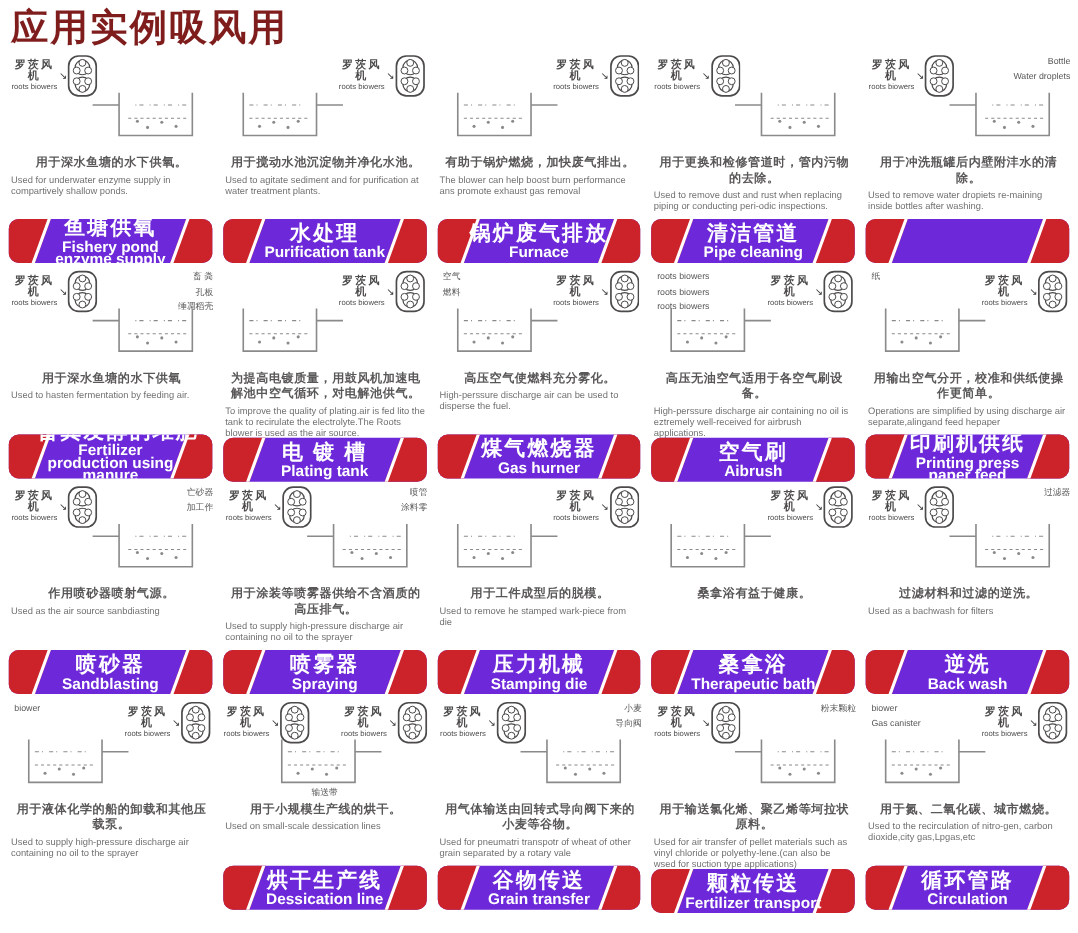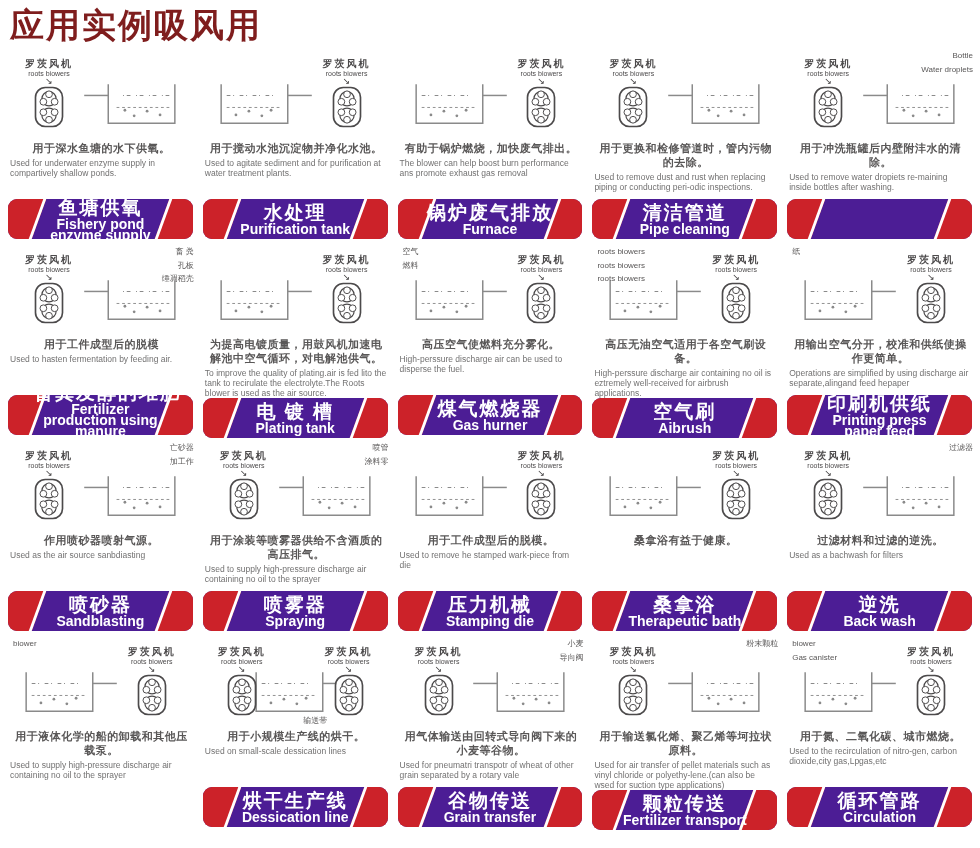--- a/index.html
+++ b/index.html
@@ -9,43 +9,43 @@
               padding:8px 0 4px 10px;letter-spacing:2px;line-height:34px;}
   .grid{display:grid;grid-template-columns:repeat(5,1fr);
         grid-auto-rows:196px;padding:2px 4px 0 4px;column-gap:2px;}
   .cell{position:relative;display:flex;flex-direction:column;overflow:hidden;padding:0 3px;}
   
   .diagram{position:relative;height:92px;flex:none;}
   .scene{position:absolute;bottom:2px;width:112px;height:74px;}
   .side-right .scene{left:2px;}
   .side-left .scene{right:2px;transform:scaleX(-1);}
   .side-both .scene{left:50%;transform:translateX(-50%);}
-  .blower-unit{position:absolute;top:11px;width:80px;display:flex;flex-direction:column;
+  .blower-unit{position:absolute;top:0;width:80px;display:flex;flex-direction:row;
                align-items:center;line-height:1;}
   .side-left .blower-unit{left:2px;}
   .side-right .blower-unit{right:2px;}
   .side-both .blower-unit{left:0px;}
   .side-both .blower-unit.second{left:auto;right:0px;}
   .blower-label{text-align:center;}
   .lbl-cn{display:block;font-size:10px;font-weight:bold;color:#4c4a4b;letter-spacing:2px;}
   .lbl-en{display:block;font-size:7px;color:#4c4a4b;margin-top:1px;}
   .arrow{height:9px;font-size:9px;color:#3c3a3b;}
   .arrow::before{content:"\2198";}
   .blower{width:30px;height:42px;}
   .extras{position:absolute;top:1px;font-size:8px;color:#595757;line-height:1.7;}
   .side-left .extras{right:0;text-align:right;}
   .side-right .extras{left:6px;text-align:left;}
-  .side-both .extras{left:50%;transform:translateX(-50%);top:auto;bottom:0;margin-left:20px;}
+  .side-both .extras{left:50%;transform:translateX(-50%);top:auto;bottom:0;}
   
   .desc-cn{font-size:11px;font-weight:bold;color:#595757;line-height:1.25;
            margin:2px 1px 0 3px;letter-spacing:0.5px;text-align:center;}
   .desc-en{font-size:8.5px;color:#727171;line-height:1.2;margin:2px 1px 0 3px;}
   
   .banner{position:relative;margin:auto 1px 5px 1px;height:40px;flex:none;
-          background:#4c1d95;border-radius:9px;overflow:hidden;
+          background:#6d28d9;border-radius:9px;overflow:hidden;
           display:flex;align-items:center;justify-content:center;}
   .red{position:absolute;top:-4px;bottom:-4px;width:42px;background:#cc2229;}
   .red.left{left:-14px;transform:skewX(-20deg);border-right:3px solid #ffffff;}
   .red.right{right:-14px;transform:skewX(-20deg);border-left:3px solid #ffffff;}
   .banner-text{position:relative;z-index:2;text-align:center;color:#ffffff;width:72%;}
   .banner-cn{font-size:19px;font-weight:bold;letter-spacing:2px;line-height:20px;white-space:nowrap;}
   .banner-en{font-size:14px;font-weight:bold;line-height:11px;margin-top:1px;}
 </style>
 </head>
 <body>
@@ -288,21 +288,21 @@
         <svg class="blower" viewBox="0 0 40 56">
           <use href="#blower-sym" xlink:href="#blower-sym"></use>
         </svg>
       </div>
       <div class="extras">
           <div class="extra">畜 粪</div>
           <div class="extra">孔板</div>
           <div class="extra">缍凋稻壳</div>
         </div>
     </div>
-    <div class="desc-cn">用于工件成型后的脱模</div>
+    <div class="desc-cn">用于深水鱼塘的水下供氧</div>
     <div class="desc-en">Used to hasten fermentation by feeding air.</div>
     <div class="banner">
       <div class="red left"></div>
       <div class="red right"></div>
       <div class="banner-text">
         <div class="banner-cn">畜粪发酵的堆肥</div>
         <div class="banner-en">Fertilizer production using manure fermentation</div>
       </div>
     </div>
   </div>

